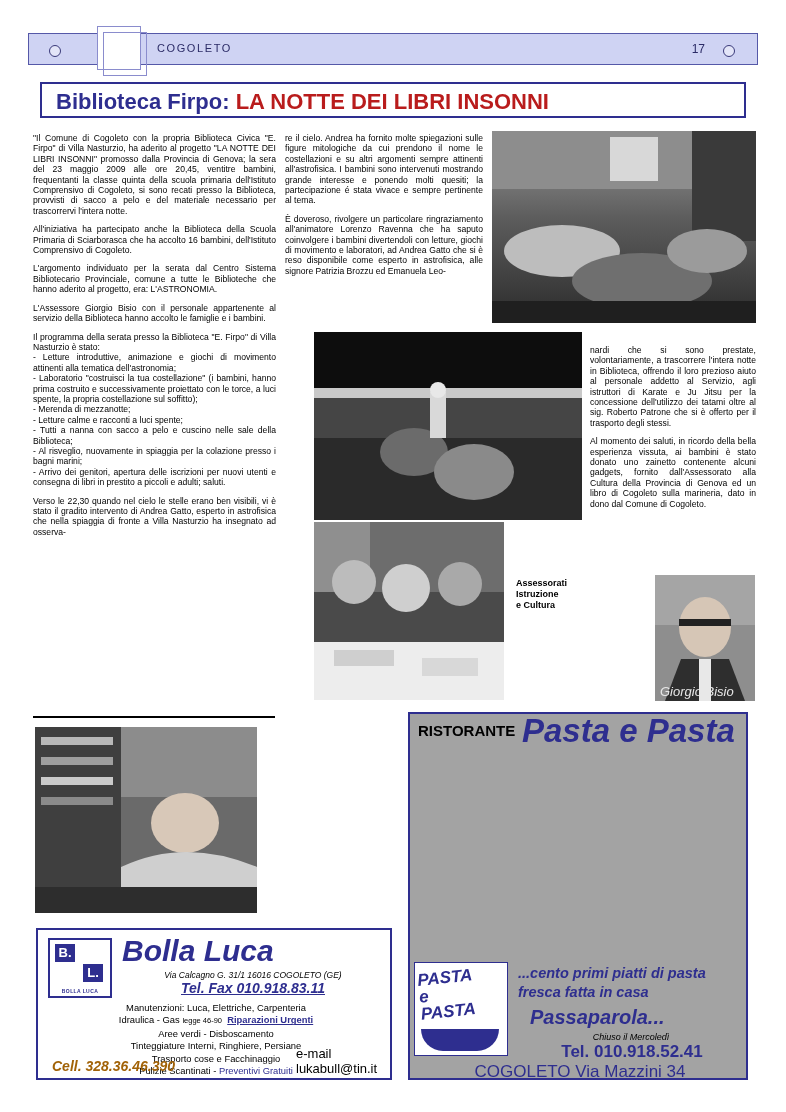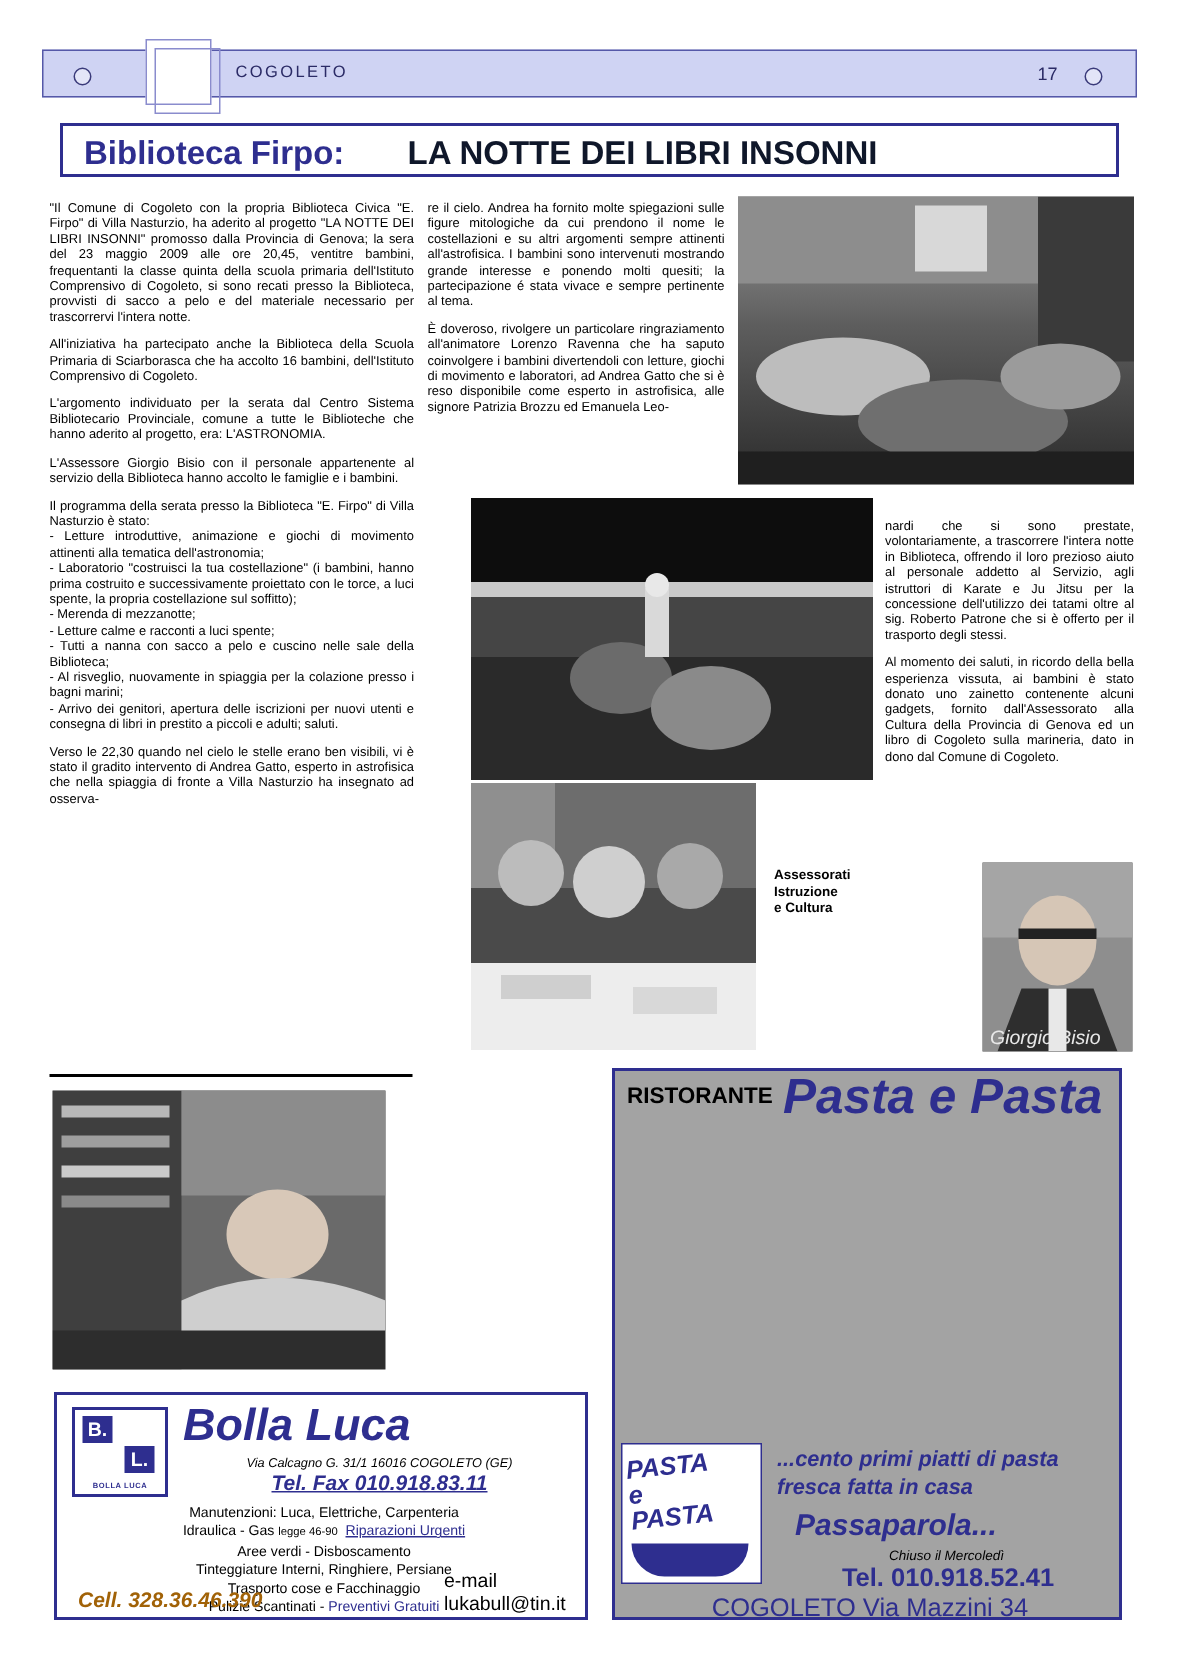--- a/index.html
+++ b/index.html
@@ -92,21 +92,21 @@
   .title-banner .tb-text {
     position: absolute;
     left: 14px;
     top: 5px;
     font-size: 22px;
     font-weight: bold;
     letter-spacing: 0px;
     white-space: nowrap;
   }
   .tb-blue { color: #2e2e8f; }
-  .tb-black { color: #0f172a; margin-left: 36px; }
+  .tb-black { color: #b91c1c; }
   
   .col {
     position: absolute;
     font-size: 8.6px;
     line-height: 10.4px;
     text-align: justify;
     color: #000;
   }
   .col p { margin: 0 0 8px 0; }
   .col p.tight { margin-bottom: 0; }
@@ -247,21 +247,21 @@
   }
   .bolla-lines {
     position: absolute;
     left: 6px;
     top: 72px;
     width: 344px;
     text-align: center;
     font-size: 9.4px;
     line-height: 12.4px;
   }
-  .bolla-lines .u { text-decoration: underline; color: #2e2e8f; font-weight: normal; margin-top: 20px; }
+  .bolla-lines .u { text-decoration: underline; color: #2e2e8f; font-weight: bold; margin-top: 20px; }
   .bolla-lines .small { font-size: 7.5px; }
   .bolla-lines .blue { color: #2e2e8f; }
   .bolla-cell {
     position: absolute;
     left: 14px;
     top: 128px;
     font-size: 14px;
     font-weight: bold;
     font-style: italic;
     color: #a16207;

